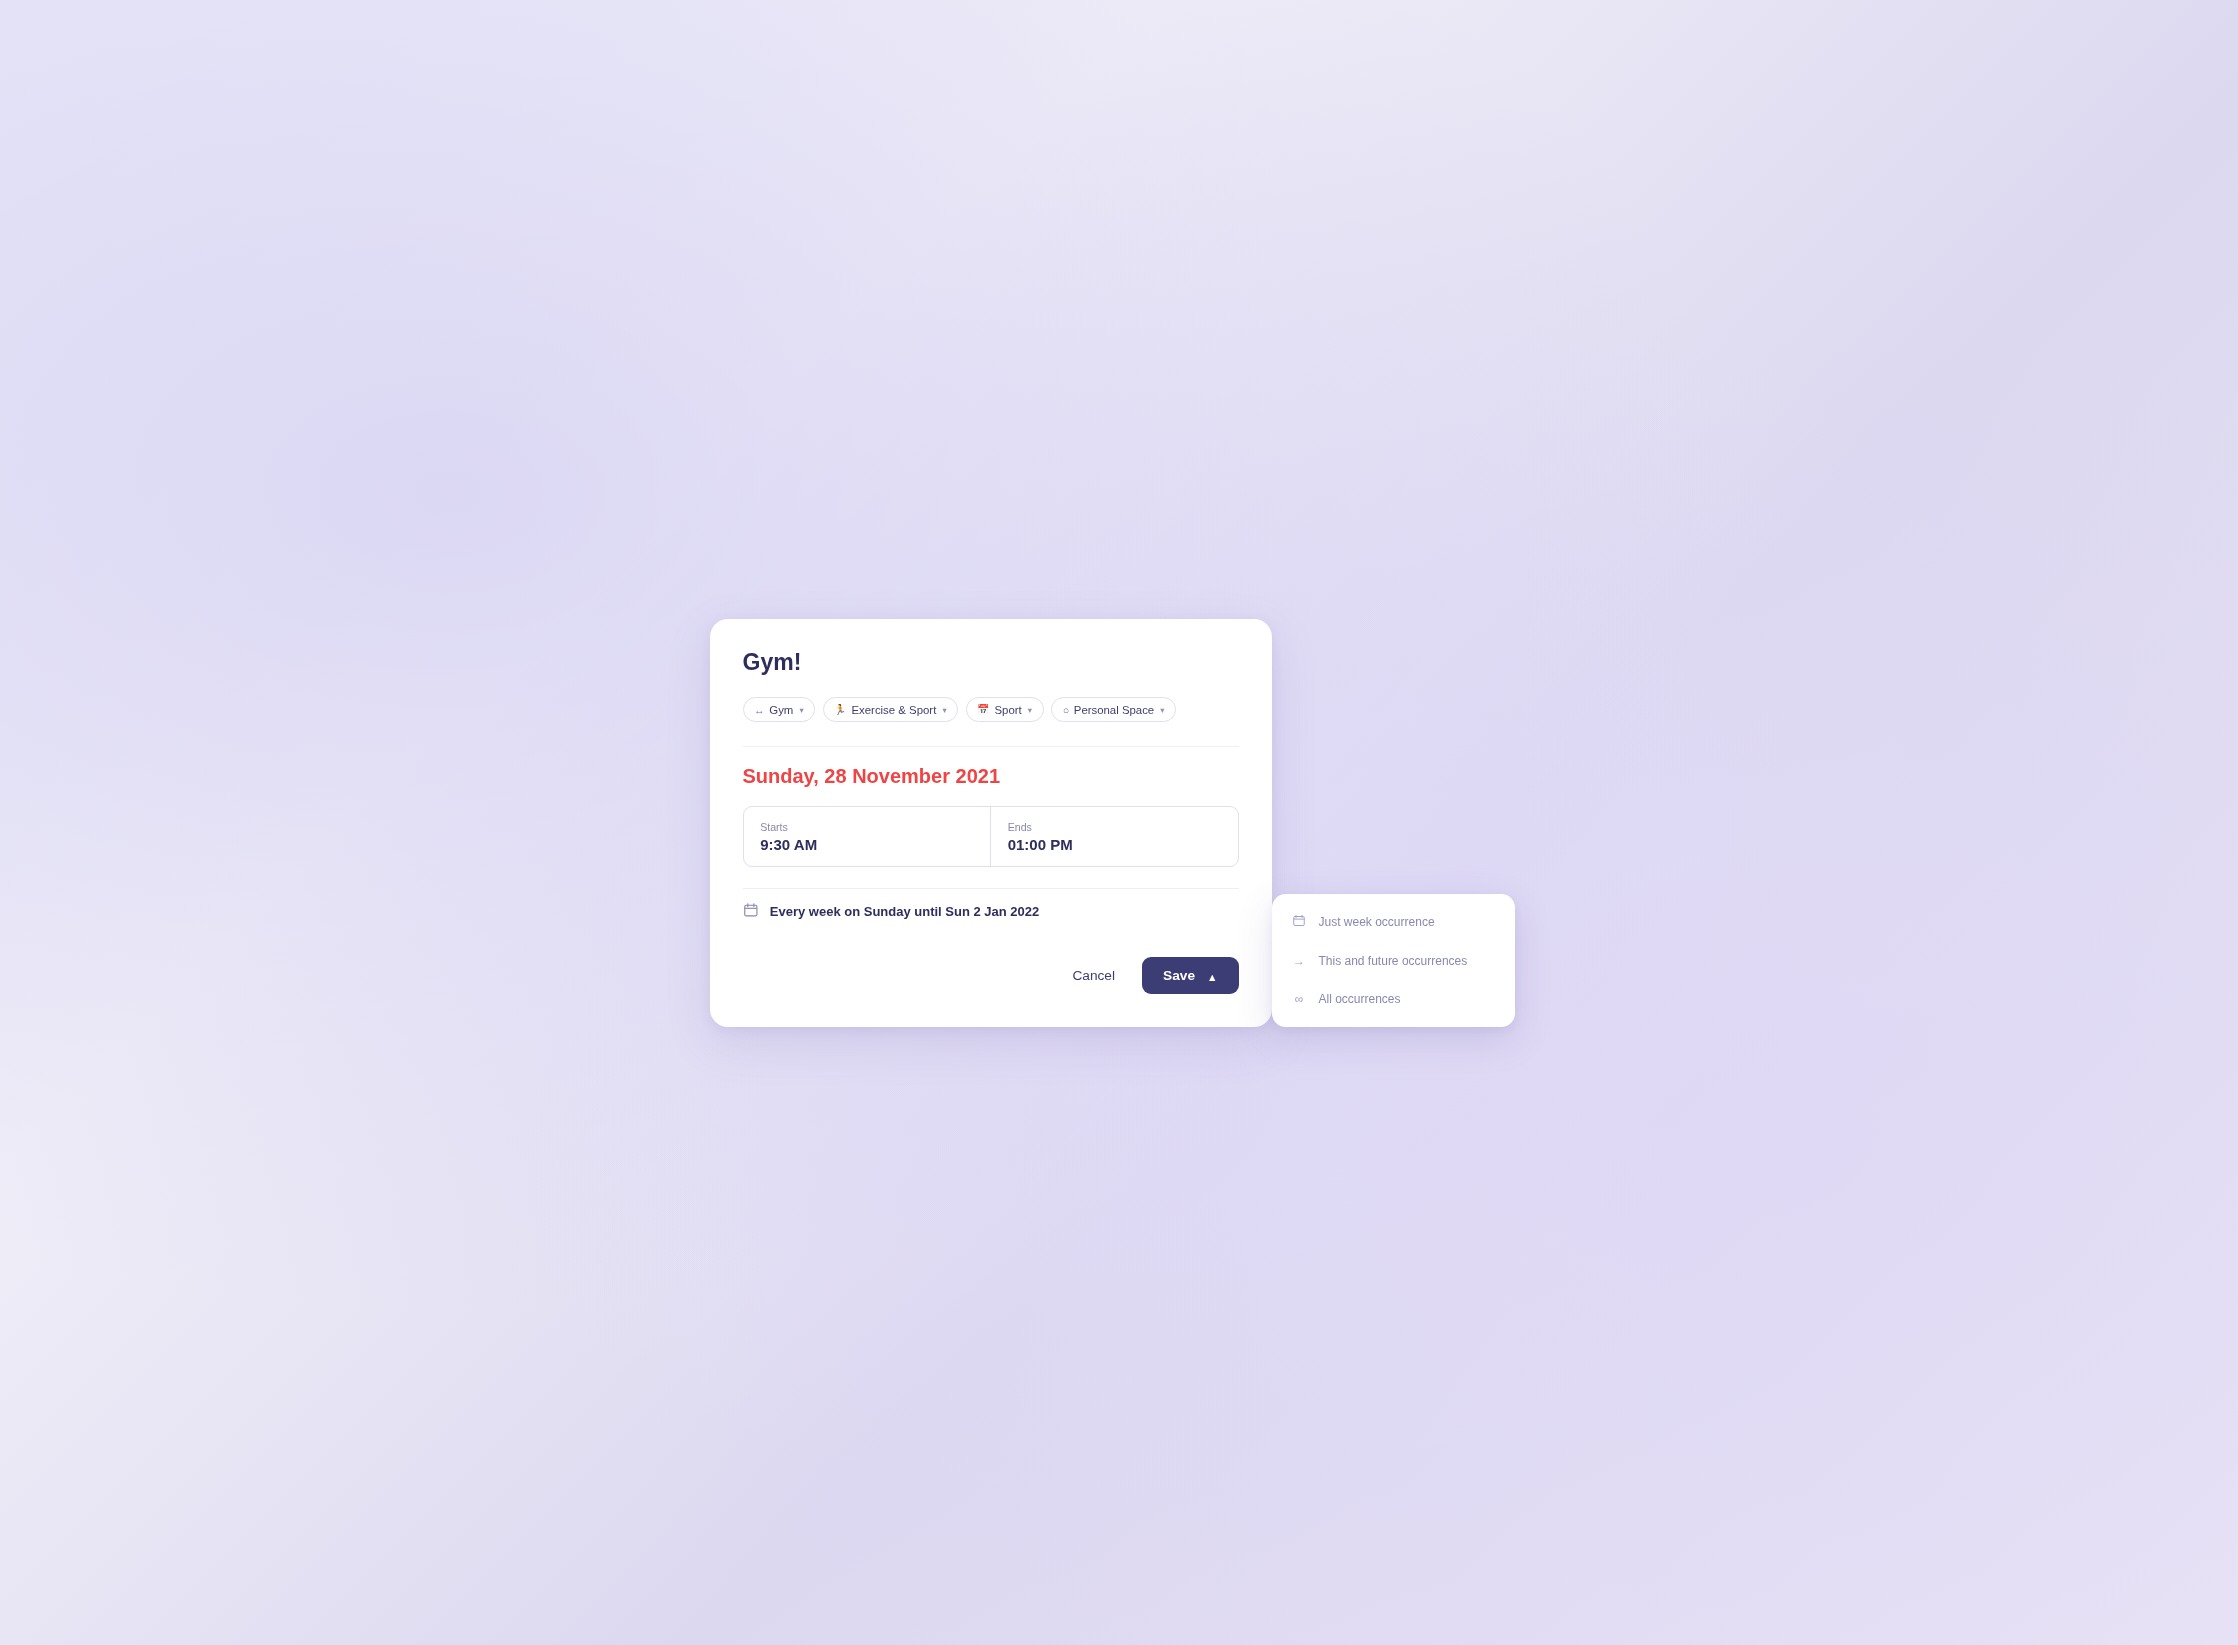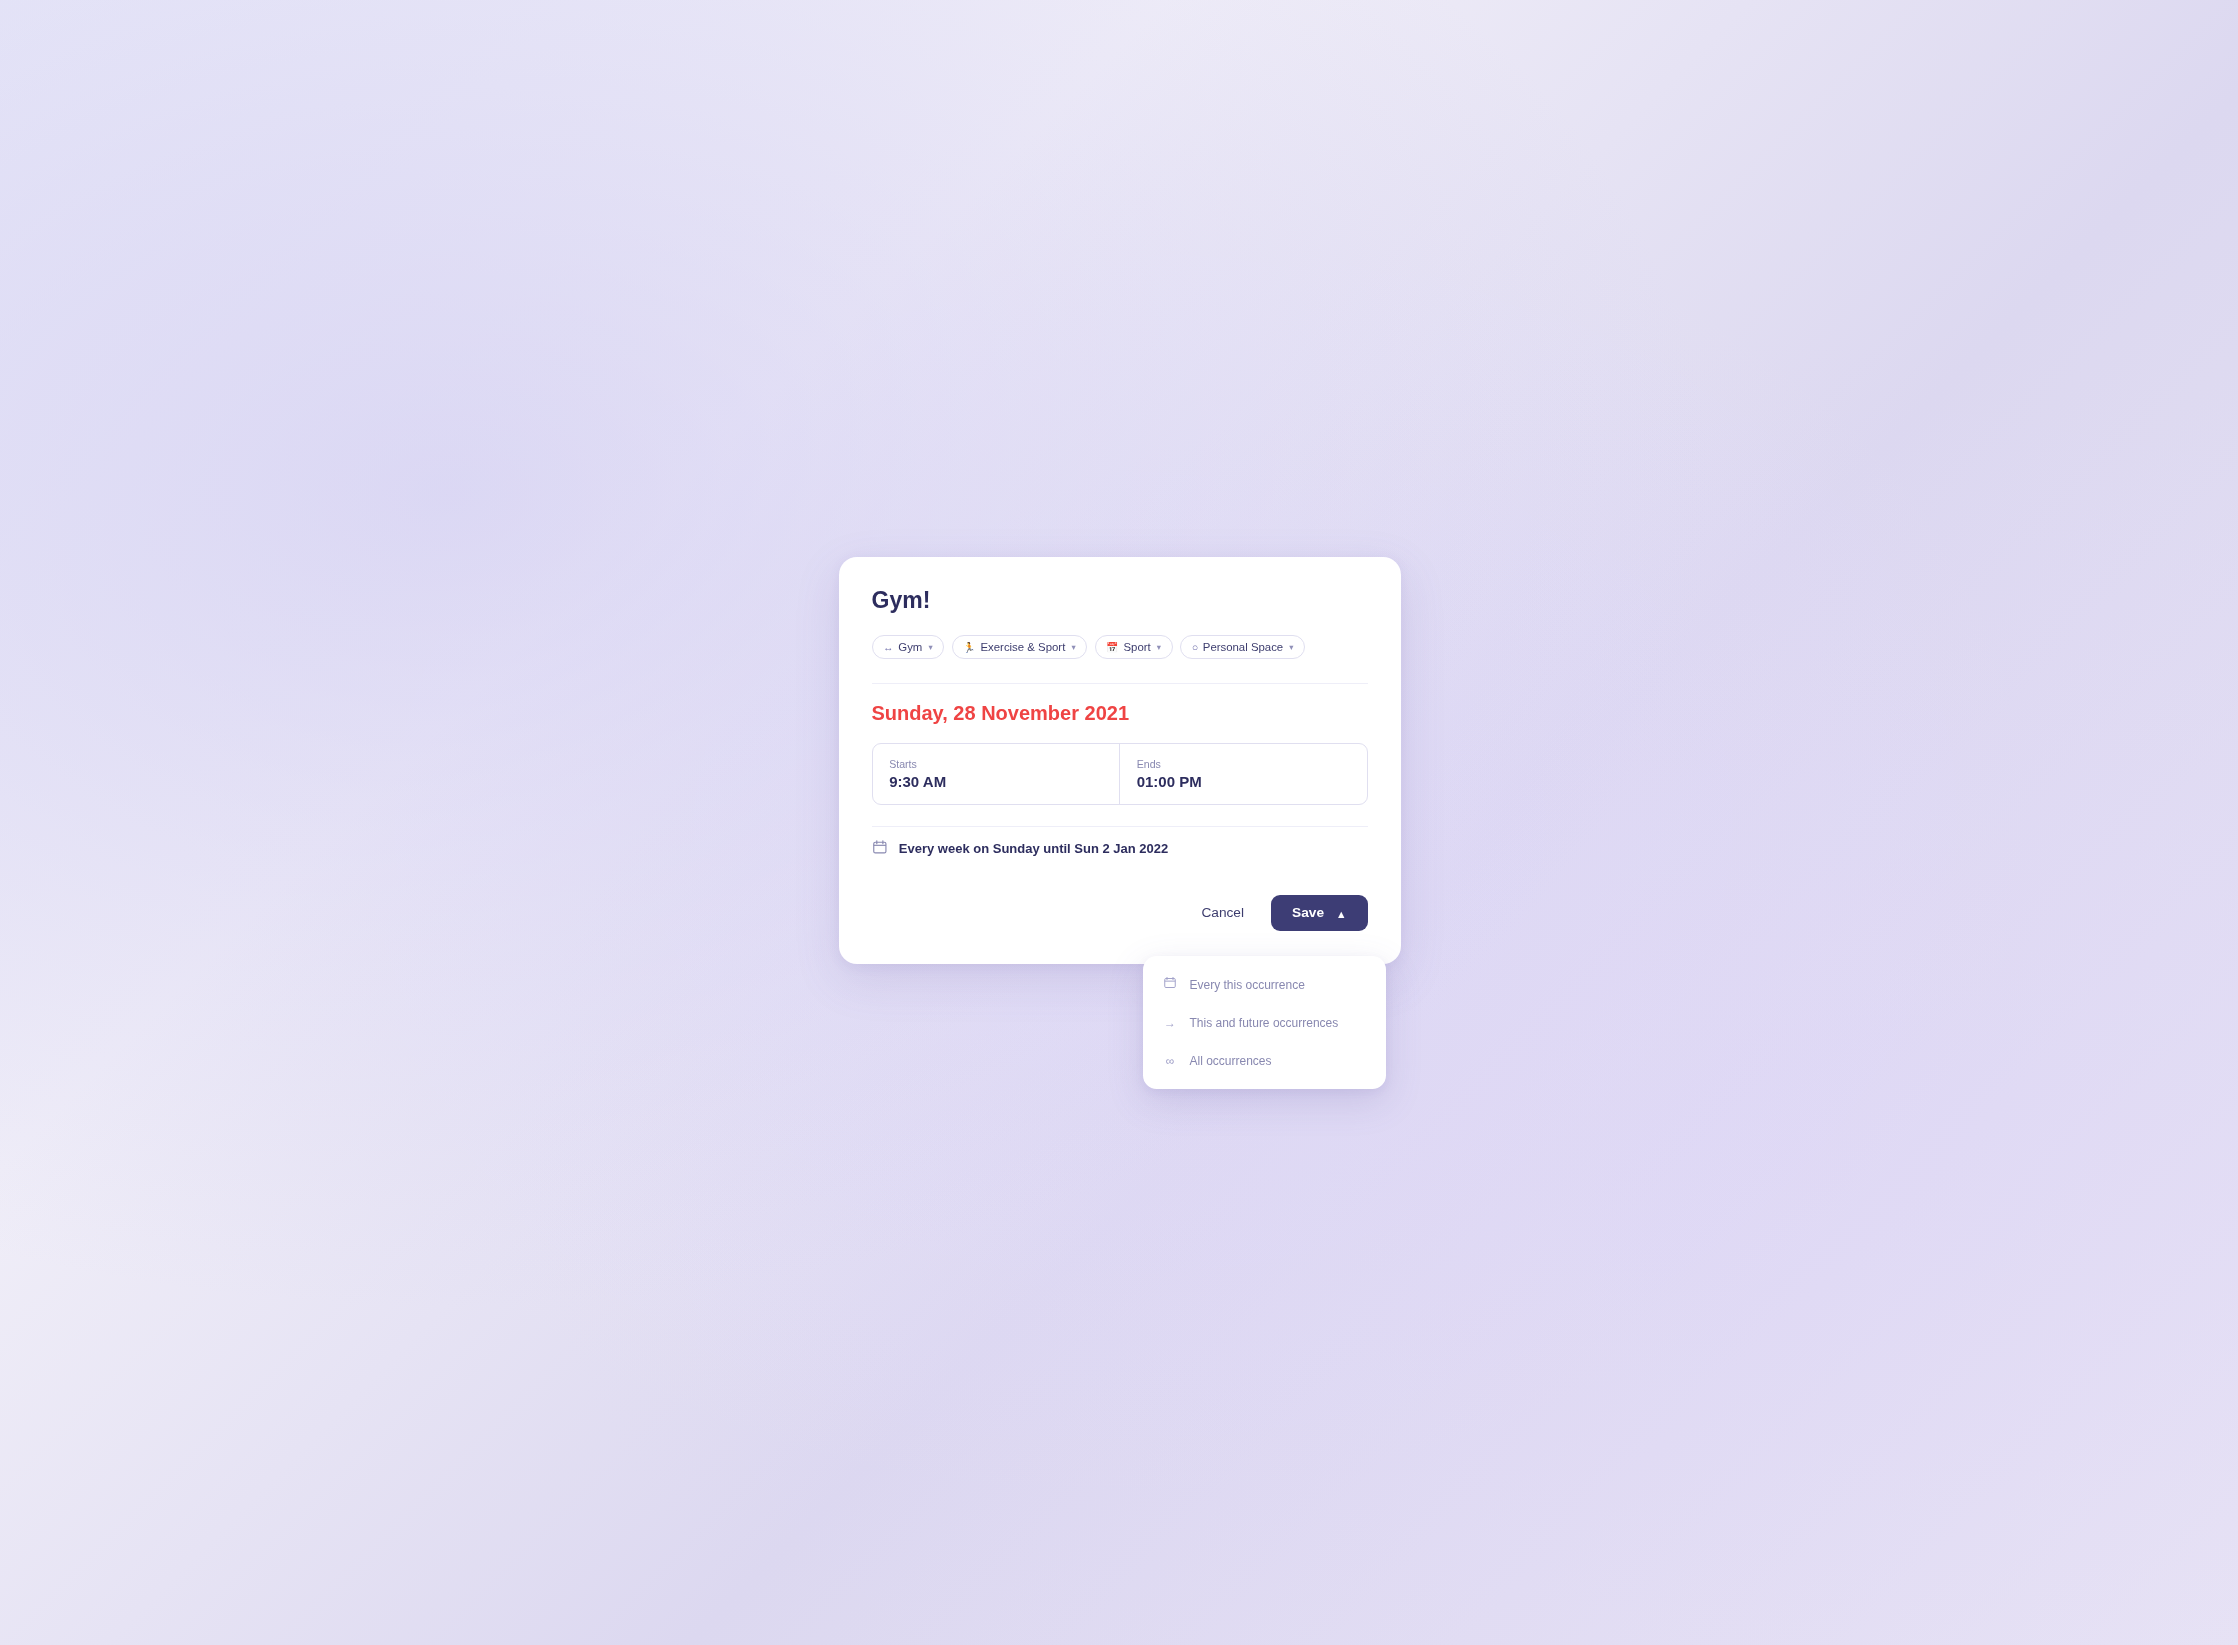--- a/index.html
+++ b/index.html
@@ -21,21 +21,21 @@
       position: absolute;
       top: 0; left: 0; right: 0; bottom: 0;
       background: radial-gradient(ellipse at 20% 30%, rgba(200, 195, 240, 0.5) 0%, transparent 50%),
                   radial-gradient(ellipse at 80% 70%, rgba(220, 210, 250, 0.4) 0%, transparent 50%),
                   radial-gradient(ellipse at 50% 50%, rgba(235, 230, 255, 0.3) 0%, transparent 60%);
     }
 
     .container {
       position: relative;
       display: flex;
-      flex-direction: column;
+      flex-direction: row;
       align-items: center;
     }
 
     .card {
       background: #ffffff;
       border-radius: 18px;
       box-shadow: 0 15px 46px rgba(100, 90, 160, 0.15), 0 3px 12px rgba(100, 90, 160, 0.08);
       width: 562px;
       padding: 30px 33px 33px;
       position: relative;
@@ -295,21 +295,21 @@
   <div class="dropdown-menu">
     <div class="dropdown-item">
       <span class="dropdown-icon">
         <svg width="12" height="12" viewBox="0 0 16 16" fill="none">
           <rect x="1" y="2" width="14" height="12" rx="1.5" stroke="#a0a0c8" stroke-width="1.3" fill="none"></rect>
           <line x1="1" y1="5.5" x2="15" y2="5.5" stroke="#a0a0c8" stroke-width="1.3"></line>
           <line x1="4" y1="0.5" x2="4" y2="3.5" stroke="#a0a0c8" stroke-width="1.3" stroke-linecap="round"></line>
           <line x1="12" y1="0.5" x2="12" y2="3.5" stroke="#a0a0c8" stroke-width="1.3" stroke-linecap="round"></line>
         </svg>
       </span>
-      <span class="dropdown-item-text">Every this occurrence</span>
+      <span class="dropdown-item-text">Just week occurrence</span>
     </div>
     <div class="dropdown-item">
       <span class="dropdown-icon">→</span>
       <span class="dropdown-item-text">This and future occurrences</span>
     </div>
     <div class="dropdown-item">
       <span class="dropdown-icon">∞</span>
       <span class="dropdown-item-text">All occurrences</span>
     </div>
   </div>

